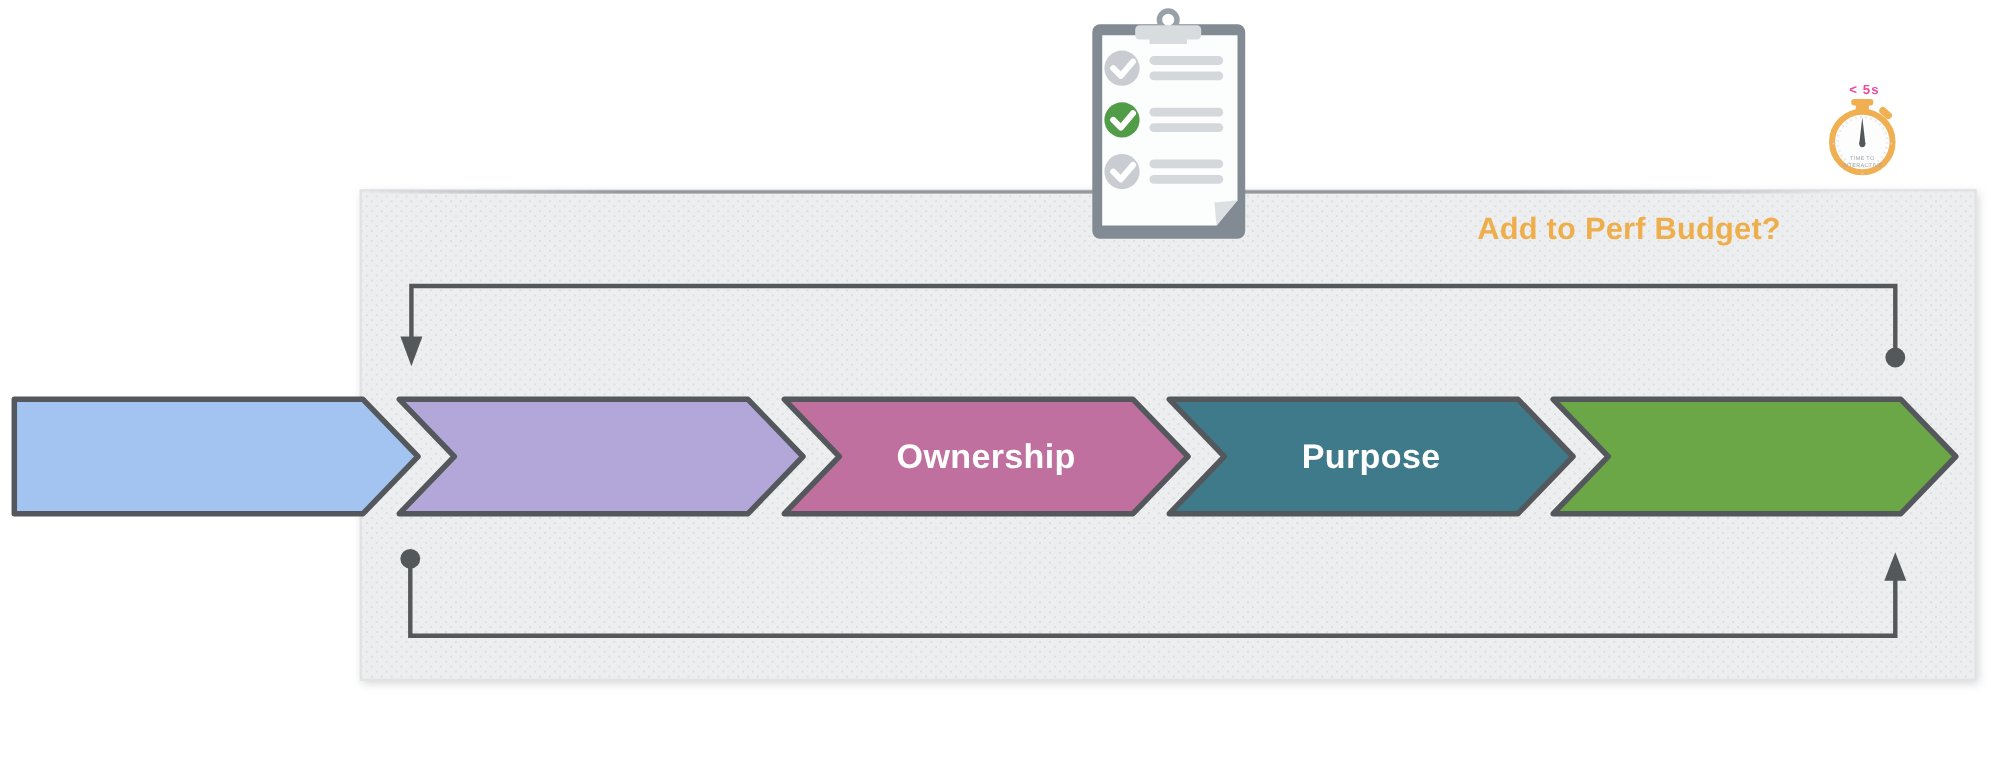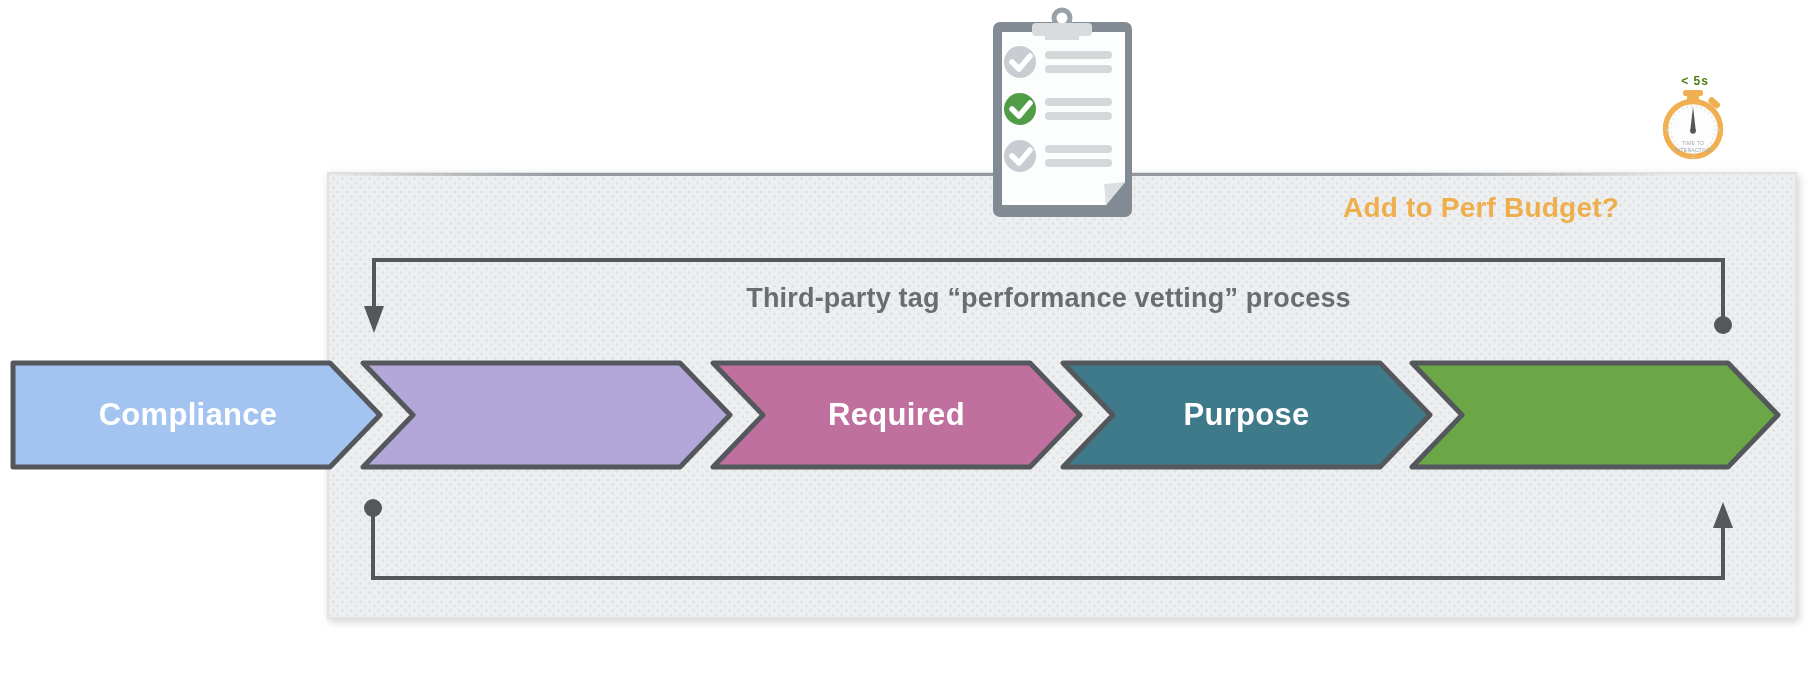--- a/index.html
+++ b/index.html
@@ -40,21 +40,21 @@
   }
   .lbl-0{left:13px;width:350px;}
   .lbl-1{left:413px;width:267px;}
   .lbl-2{left:763px;width:267px;}
   .lbl-3{left:1113px;width:267px;}
   .lbl-4{left:1462px;width:266px;}
   .clipboard{position:absolute;left:975px;top:0px;}
   .stopwatch{position:absolute;left:1650px;top:85px;}
   .time-label{
     position:absolute;left:1655px;top:74px;width:80px;
-    text-align:center;font-size:12px;font-weight:bold;color:#4d7c0f;
+    text-align:center;font-size:12px;font-weight:bold;color:#ec4899;
     letter-spacing:1px;
   }
 </style>
 </head>
 <body>
 
 <div class="canvas">
 
   <div class="panel">
     <div class="panel-topline"></div>
@@ -74,25 +74,23 @@
       <path d="M1713,528 L1733,528 L1723,502 Z" fill="#54585b"></path>
     </g>
 
     <polygon points="13,363 330,363 380,415 330,467 13,467" stroke="#54585c" stroke-width="5" stroke-linejoin="round" fill="#a3c3f1"></polygon>
     <polygon points="363,363 680,363 730,415 680,467 363,467 413,415" stroke="#54585c" stroke-width="5" stroke-linejoin="round" fill="#b3a6d9"></polygon>
     <polygon points="713,363 1030,363 1080,415 1030,467 713,467 763,415" stroke="#54585c" stroke-width="5" stroke-linejoin="round" fill="#c0709e"></polygon>
     <polygon points="1063,363 1380,363 1430,415 1380,467 1063,467 1113,415" stroke="#54585c" stroke-width="5" stroke-linejoin="round" fill="#3f7a8b"></polygon>
     <polygon points="1412,363 1728,363 1778,415 1728,467 1412,467 1462,415" stroke="#54585c" stroke-width="5" stroke-linejoin="round" fill="#6ba647"></polygon>
   </svg>
 
-  <div class="title">Third-party tag “performance vetting” process</div>
   <div class="budget-question">Add to Perf Budget?</div>
 
-  <div class="stage-label lbl-0">Compliance</div>
-  <div class="stage-label lbl-2">Required</div>
+  <div class="stage-label lbl-2">Ownership</div>
   <div class="stage-label lbl-3">Purpose</div>
 
   <svg class="clipboard" width="170" height="225" viewBox="0 0 170 225">
     <rect x="18" y="22" width="139" height="195" rx="7" fill="#828b93"></rect>
     <path d="M27,32 H150 V182 L131,205 H27 Z" fill="#fcfdfd"></path>
     <path d="M150,182 L131,205 L129,184 Z" fill="#dde0e2"></path>
     <circle cx="87" cy="18" r="8" fill="#ffffff" stroke="#99a1a8" stroke-width="5"></circle>
     <rect x="57" y="23" width="60" height="13" rx="4" fill="#d9dcde"></rect>
     <rect x="70" y="34" width="34" height="6" fill="#d9dcde"></rect>
 

